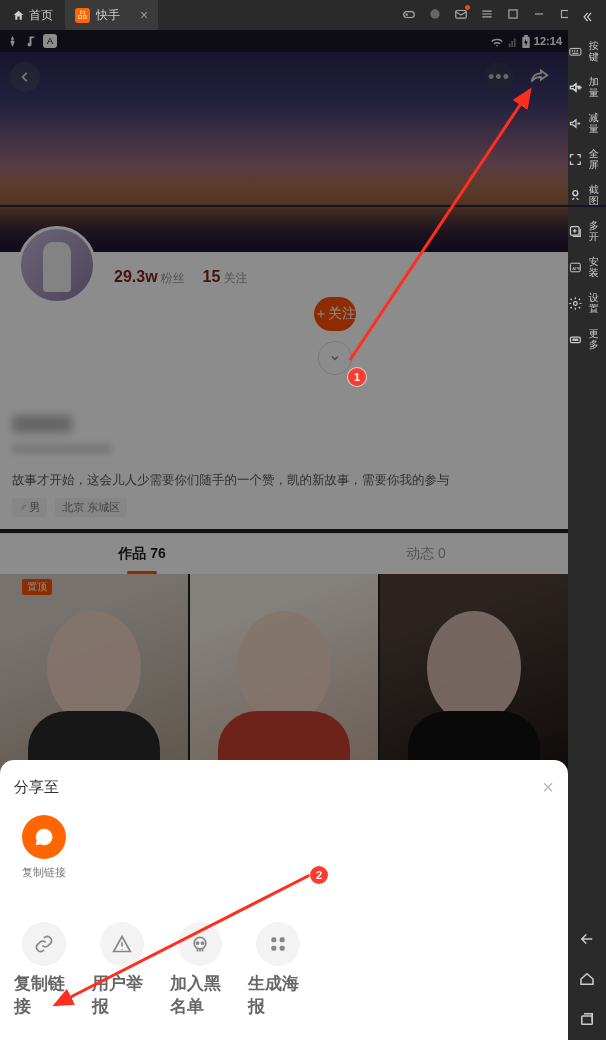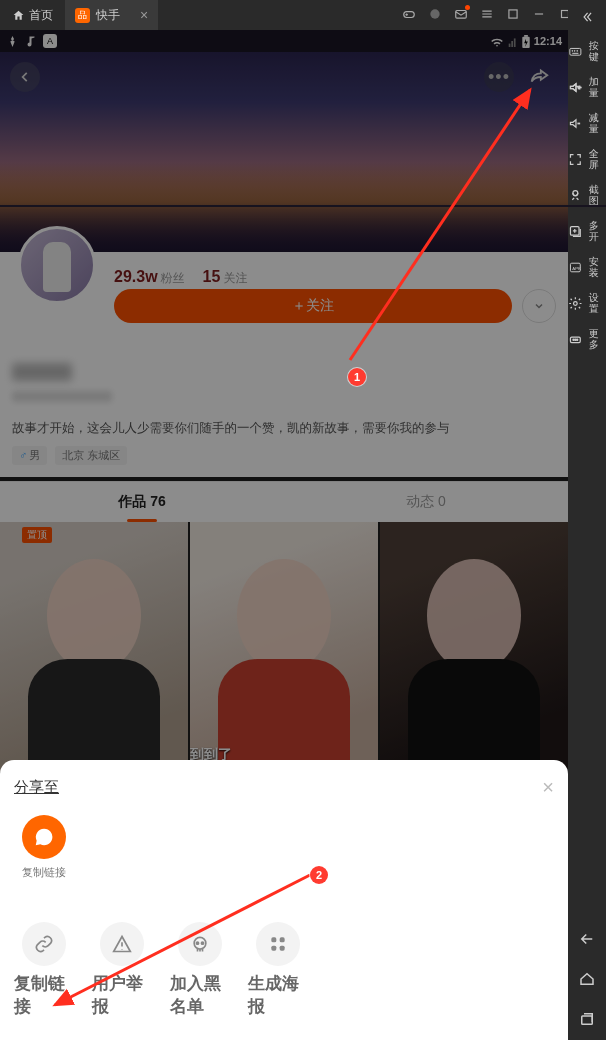--- a/index.html
+++ b/index.html
@@ -44,21 +44,21 @@
 .cover .share { position: absolute; right: 14px; top: 10px; width: 30px; height: 30px; display: flex; align-items: center; justify-content: center; color: #ddd; }
 .cover .share svg { width: 22px; height: 22px; }
 
 
 .profile { background: #fff; padding: 12px; position: relative; }
 .avatar { width: 78px; height: 78px; border-radius: 50%; background: linear-gradient(135deg,#c4b8d4,#8a7ba8); border: 3px solid #fff; position: absolute; top: -26px; left: 18px; overflow:hidden; }
 .avatar::after{content:'';position:absolute;left:30%;top:18%;width:28px;height:50px;background:#eee;border-radius:10px 10px 4px 4px;}
 .stats { margin-left: 102px; display: flex; align-items: baseline; gap: 18px; padding-top: 4px; }
 .stats .num { font-size: 16px; font-weight: bold; color: #7f1d1d; }
 .stats .lbl { font-size: 12px; color: #999; margin-left: 3px; text-align: center; }
-.followrow { margin-left: 102px; margin-top: 2px; display: flex; gap: 10px; align-items: center; }
+.followrow { margin-left: 102px; margin-top: 10px; display: flex; gap: 10px; align-items: center; flex-direction: column; }
 .followbtn { flex: 1; background: #ff5000; color: #fff; border-radius: 20px; text-align: center; padding: 8px 0; font-size: 14px; }
 .dropcircle { width: 34px; height: 34px; border-radius: 50%; border: 1px solid #ddd; display: flex; align-items: center; justify-content: center; color: #666; }
 .nameblock { margin-top: 40px; }
 .username { font-size: 17px; font-weight: bold; color: #333; filter: blur(4px); background:#bbb; display:inline-block; width:60px; height:18px; border-radius:2px;}
 .uid { font-size: 11px; color: #999; filter: blur(3px); background:#ddd; display:inline-block; width:100px; height:11px; margin-top:6px; border-radius:2px;}
 .bio { font-size: 12.5px; color: #555; margin-top: 14px; line-height: 1.4; }
 .tags { display: flex; gap: 8px; margin-top: 8px; font-size: 11px; }
 .tag { background: #f4f4f4; color: #777; padding: 2px 7px; border-radius: 3px; }
 .tag .male { color: #3da6ff; margin-right: 2px; }
 
@@ -78,21 +78,21 @@
 .cell.c5 { background: linear-gradient(160deg,#e8d8d0 20%,#a88878 80%); }
 .cell.c6 { background: linear-gradient(160deg,#d8c8c0 20%,#907060 80%); }
 .cell .head { position:absolute; left:25%; top:15%; width:50%; height:45%; background:rgba(240,210,195,.9); border-radius:50%; }
 .cell .body { position:absolute; left:15%; top:55%; width:70%; height:50%; background:rgba(60,50,50,.85); border-radius:30% 30% 0 0; }
 .cell .pin { position: absolute; top: 5px; left: 22px; background: #ff5000; color: #fff; font-size: 10px; padding: 1px 5px; border-radius: 2px; }
 .cell .caption { position: absolute; bottom: 8px; left: 0; right: 0; color: #fff; font-size: 14px; font-weight: bold; text-shadow: 0 1px 2px #000; }
 
 
 .sheet { position: absolute; left: 0; right: 0; bottom: 0; background: #fff; border-radius: 14px 14px 0 0; padding: 16px 14px 22px; }
 .sheet-head { display: flex; justify-content: space-between; align-items: center; }
-.sheet-title { font-size: 15px; color: #333; text-decoration: underline; }
+.sheet-title { font-size: 15px; color: #333; }
 .sheet-close { color: #bbb; font-size: 20px; }
 .share-friend { margin-top: 16px; display: flex; flex-direction: column; align-items: center; width: 60px; }
 .share-friend .circ { width: 44px; height: 44px; border-radius: 50%; background: #ff6600; display: flex; align-items: center; justify-content: center; }
 .share-friend .circ svg { width: 22px; height: 22px; }
 .share-friend .txt { font-size: 11px; color: #777; margin-top: 6px; }
 .sheet-actions { display: flex; gap: 18px; margin-top: 42px; }
 .act { display: flex; flex-direction: column; align-items: center; width: 60px; }
 .act .ic { width: 44px; height: 44px; border-radius: 50%; background: #f3f3f3; display: flex; align-items: center; justify-content: center; color: #888; }
 .act .ic svg { width: 20px; height: 20px; }
 .act .txt { font-size: 17px; color: #666; margin-top: 6px; font-weight: bold; }

